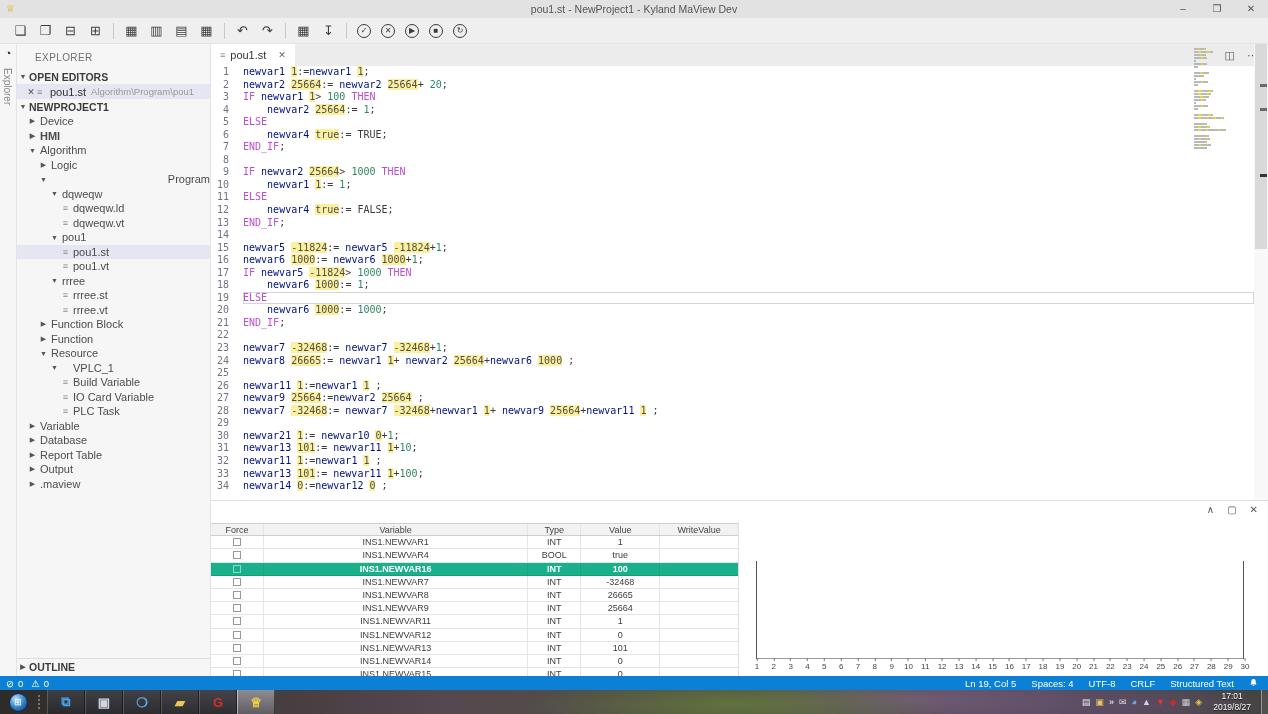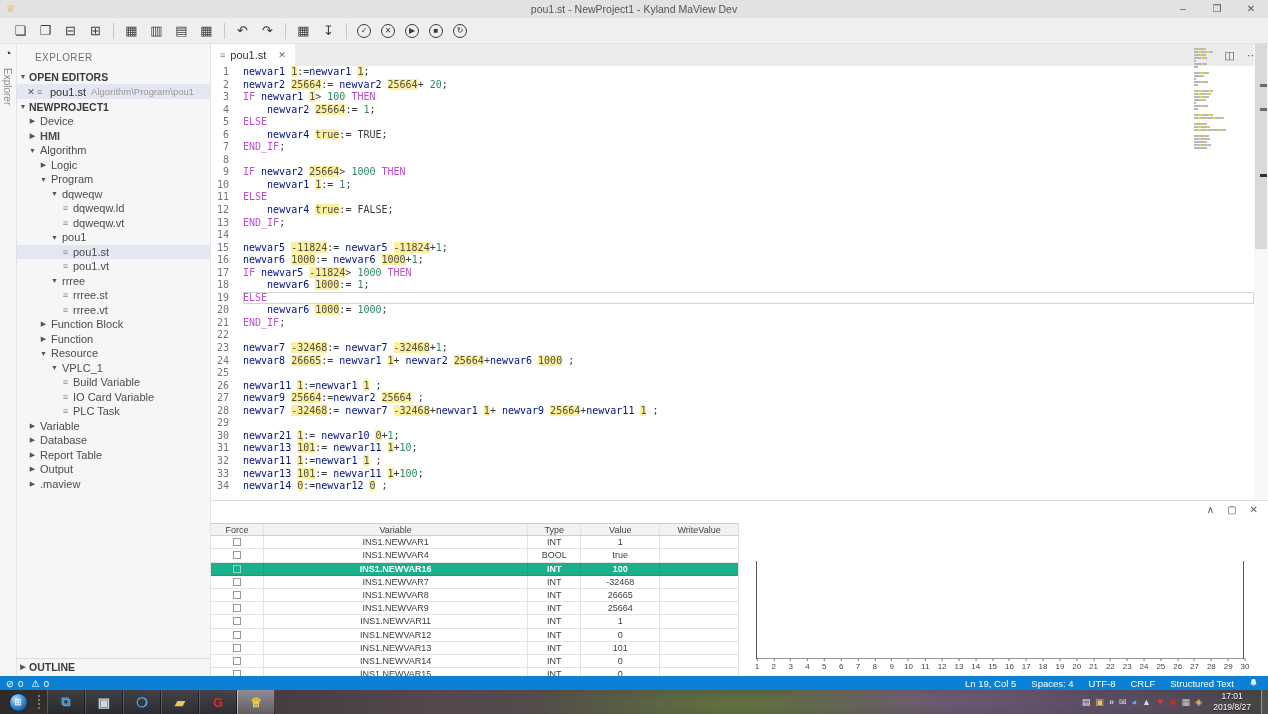--- a/index.html
+++ b/index.html
@@ -204,21 +204,21 @@
             <span class="lbl">HMI</span>
           </div>
           <div class="trow" style="padding-left: 10px;">
             <span class="arr">▼</span>
             <span class="lbl">Algorithm</span>
           </div>
           <div class="trow" style="padding-left: 21px;">
             <span class="arr">▶</span>
             <span class="lbl">Logic</span>
           </div>
-          <div class="trow" style="padding-left: 21px;">
+          <div class="trow" style="padding-left: 21px; justify-content: space-between;">
             <span class="arr">▼</span>
             <span class="lbl">Program</span>
           </div>
           <div class="trow" style="padding-left: 32px;">
             <span class="arr">▼</span>
             <span class="lbl">dqweqw</span>
           </div>
           <div class="trow" style="padding-left: 43px;">
             <span class="ficon">≡</span>
             <span class="lbl">dqweqw.ld</span>
@@ -256,21 +256,21 @@
             <span class="lbl">Function Block</span>
           </div>
           <div class="trow" style="padding-left: 21px;">
             <span class="arr">▶</span>
             <span class="lbl">Function</span>
           </div>
           <div class="trow" style="padding-left: 21px;">
             <span class="arr">▼</span>
             <span class="lbl">Resource</span>
           </div>
-          <div class="trow" style="padding-left: 32px;">
+          <div class="trow" style="padding-left: 32px; gap: 11px;">
             <span class="arr">▼</span>
             <span class="lbl">VPLC_1</span>
           </div>
           <div class="trow" style="padding-left: 43px;">
             <span class="ficon">≡</span>
             <span class="lbl">Build Variable</span>
           </div>
           <div class="trow" style="padding-left: 43px;">
             <span class="ficon">≡</span>
             <span class="lbl">IO Card Variable</span>

